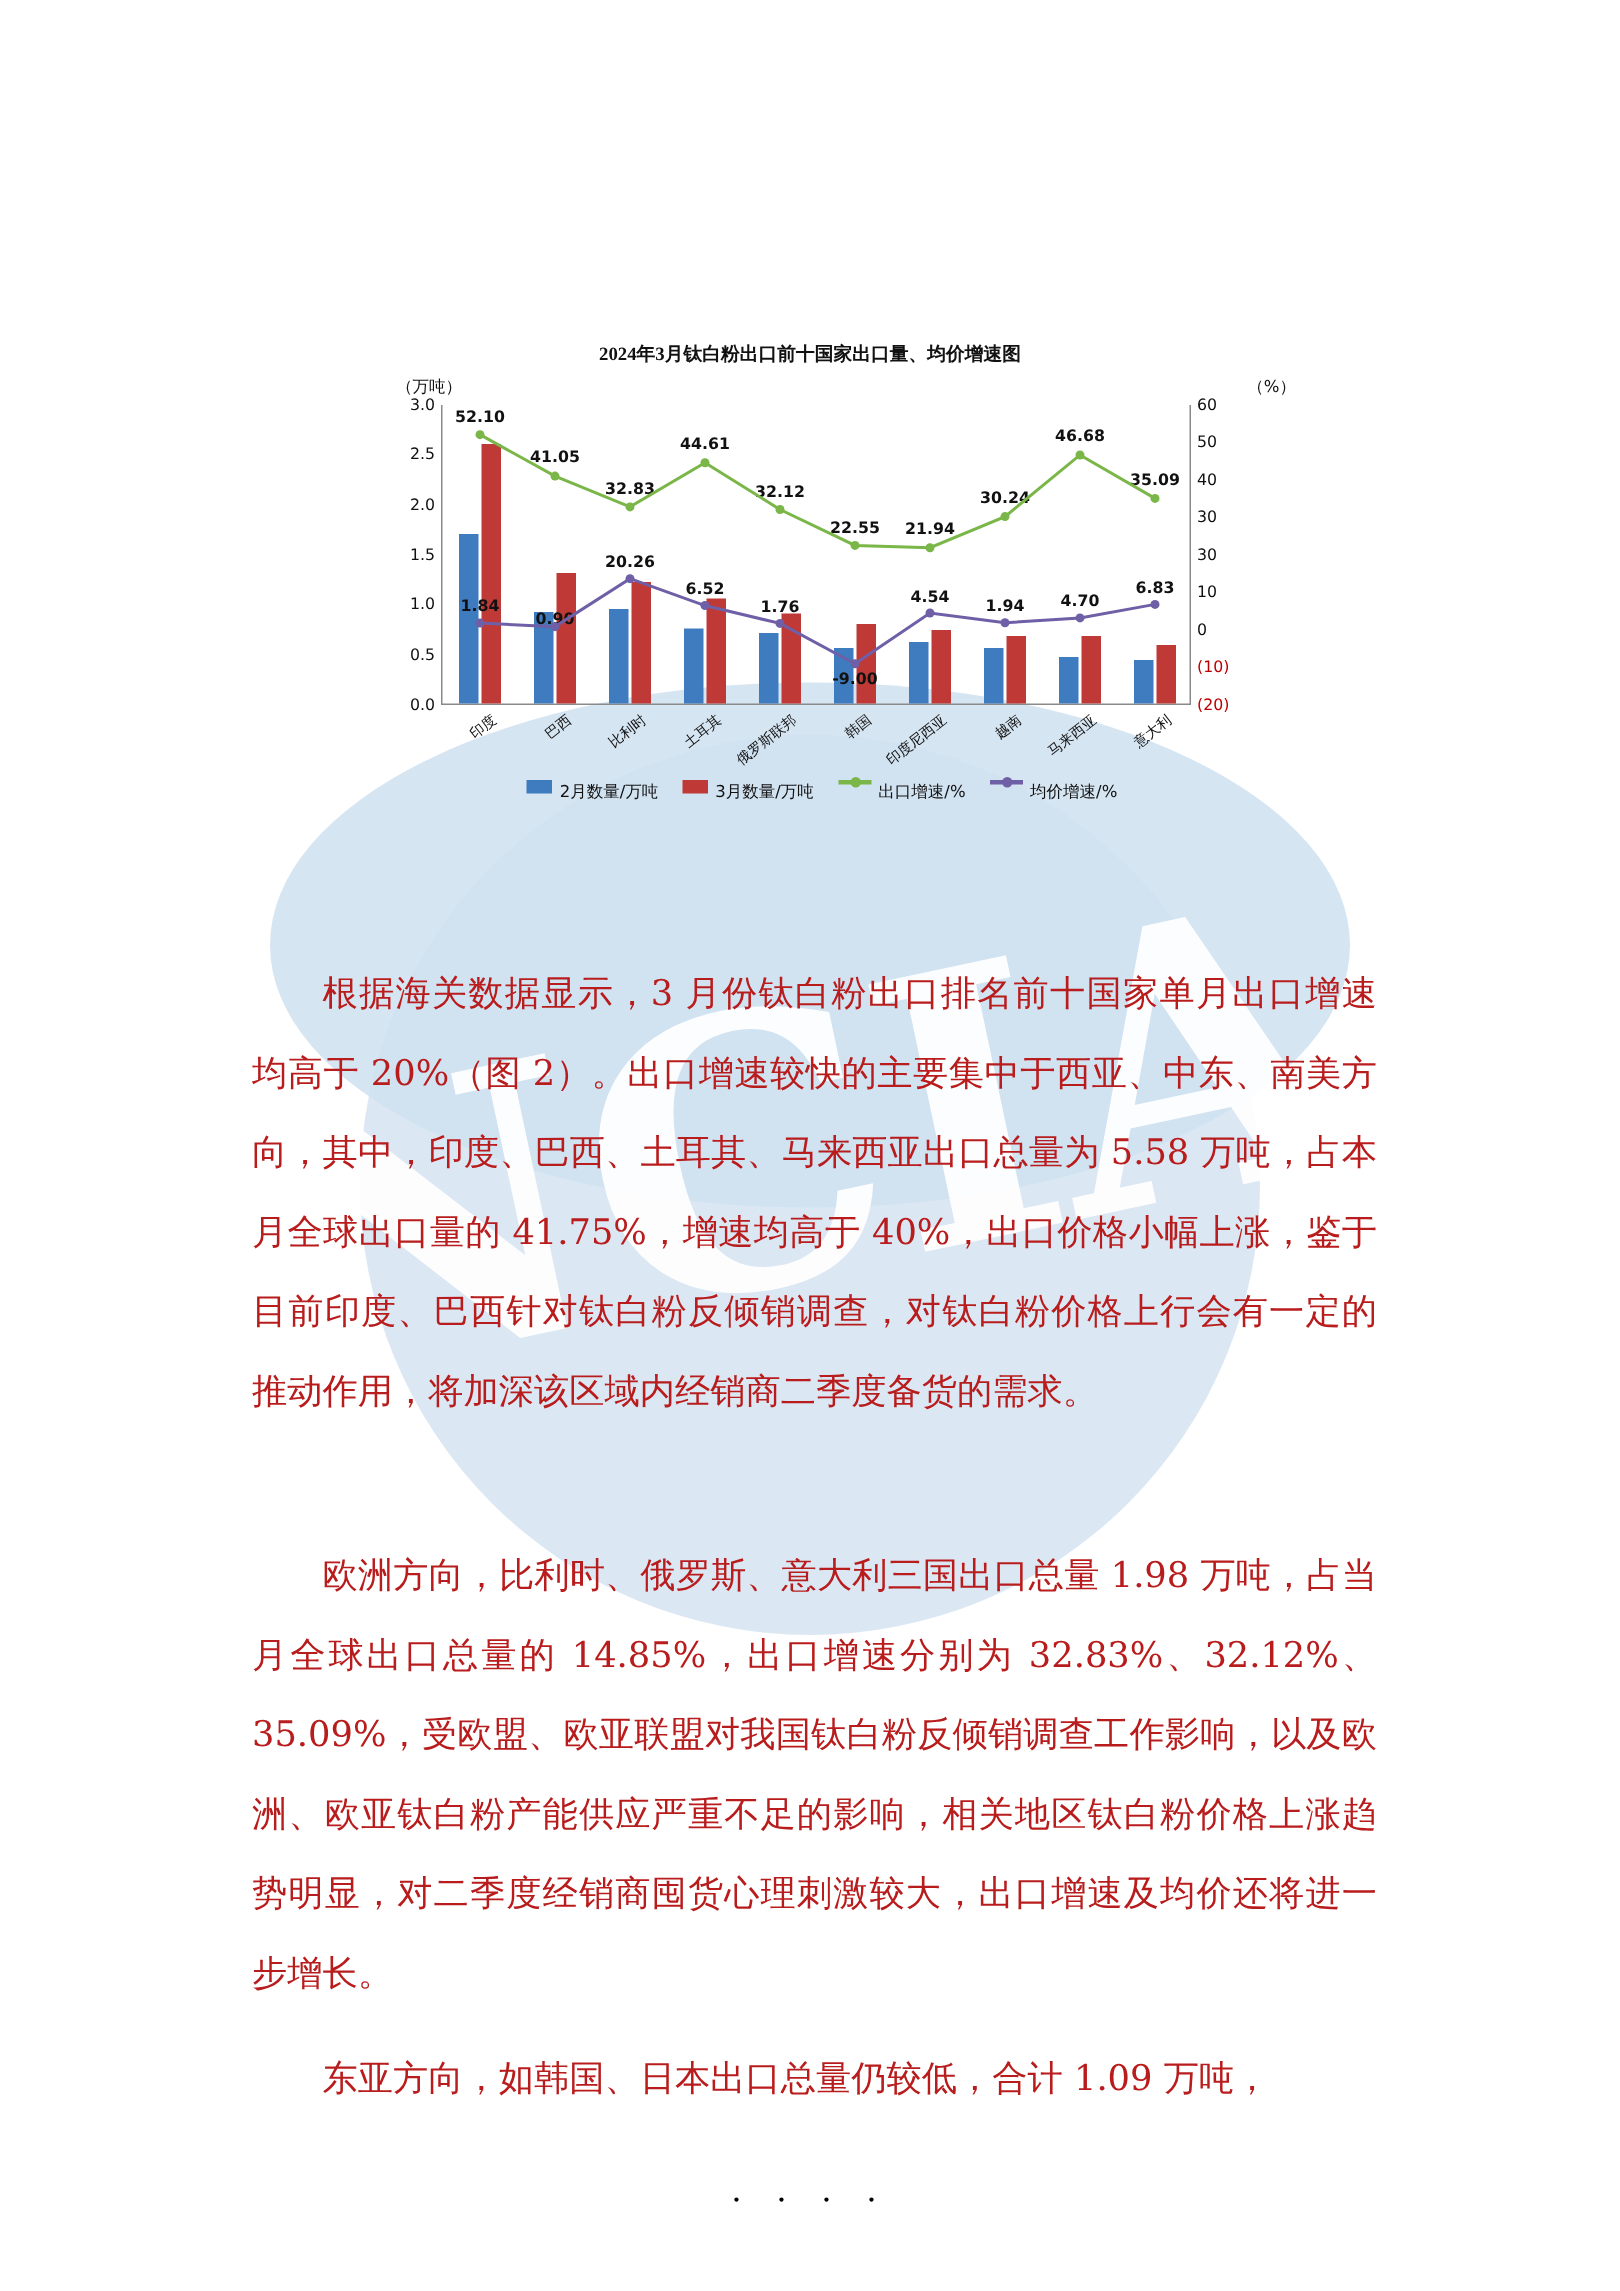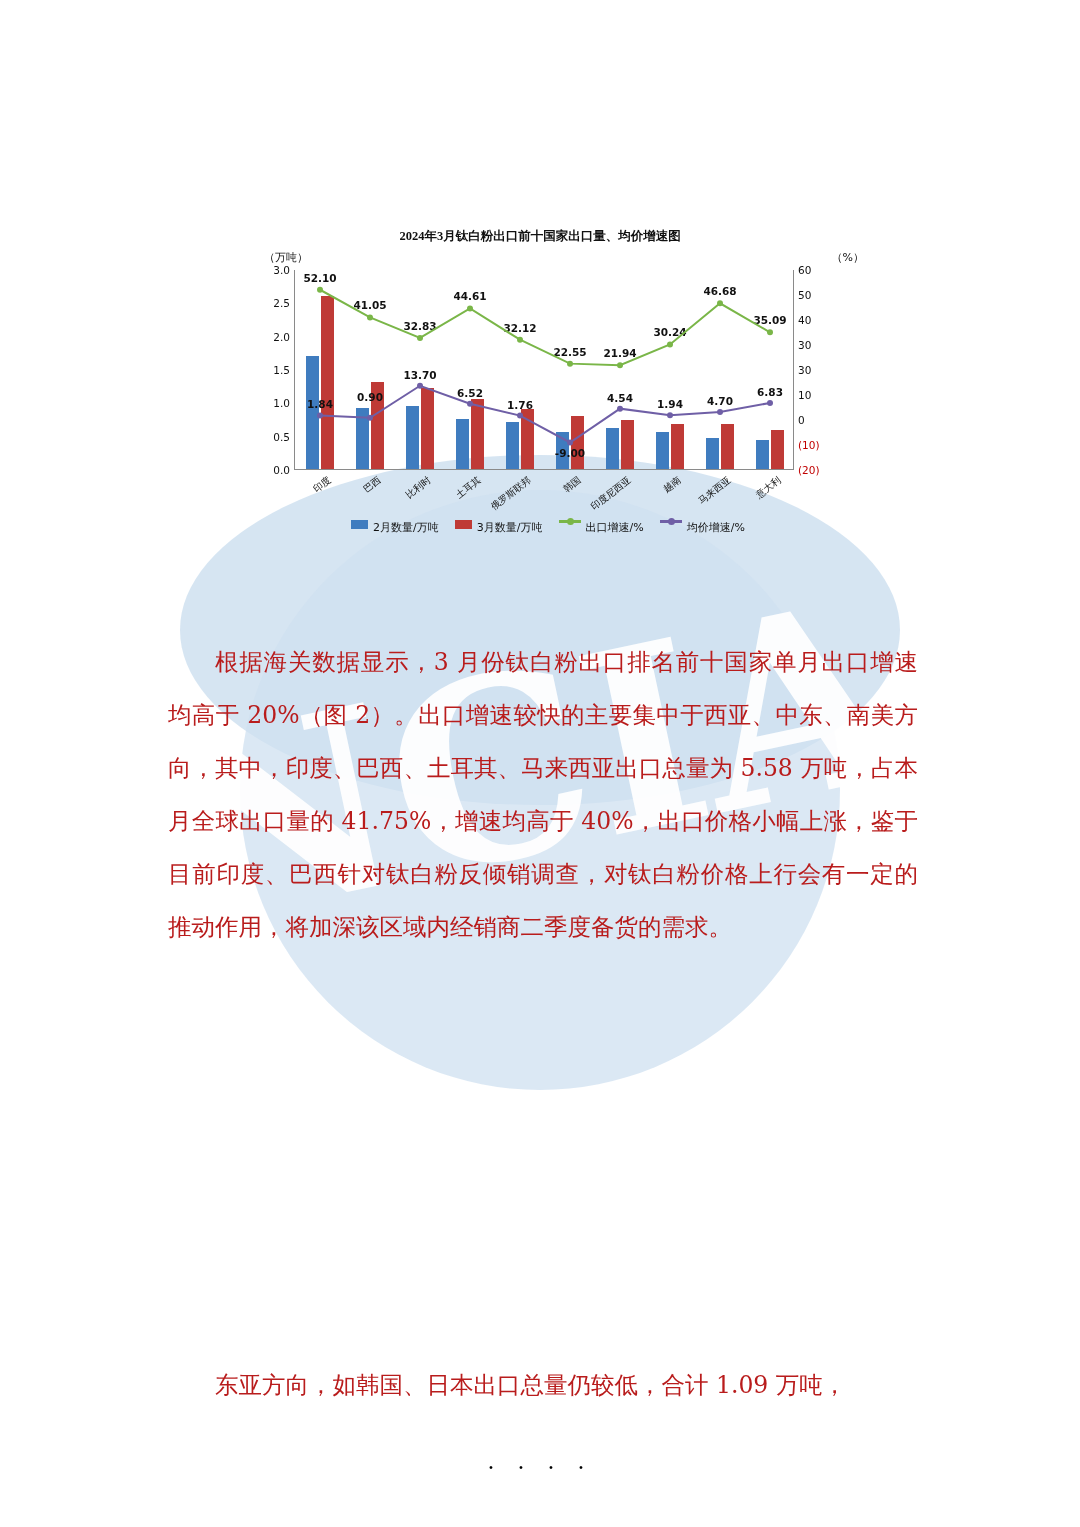--- a/index.html
+++ b/index.html
@@ -237,26 +237,26 @@
         <div class="ytick-r neg" style="top: 200px;">(20)</div>
         <div class="bar b2" style="left: 11px; width: 13px; height: 113.333px;"></div>
         <div class="bar b3" style="left: 26px; width: 13px; height: 173.333px;"></div>
         <div class="cat-label" style="left: 31px;">印度</div>
         <div class="pt-label" style="left: 25px; top: 13.75px;">52.10</div>
         <div class="pt-label" style="left: 25px; top: 140.4px;">1.84</div>
         <div class="bar b2" style="left: 61px; width: 13px; height: 61.3333px;"></div>
         <div class="bar b3" style="left: 76px; width: 13px; height: 86.6667px;"></div>
         <div class="cat-label" style="left: 81px;">巴西</div>
         <div class="pt-label" style="left: 75px; top: 41.375px;">41.05</div>
-        <div class="pt-label" style="left: 75px; top: 133px;">0.90</div>
+        <div class="pt-label" style="left: 75px; top: 149px;">0.90</div>
         <div class="bar b2" style="left: 111px; width: 13px; height: 62.6667px;"></div>
         <div class="bar b3" style="left: 126px; width: 13px; height: 81.3333px;"></div>
         <div class="cat-label" style="left: 131px;">比利时</div>
         <div class="pt-label" style="left: 125px; top: 61.925px;">32.83</div>
-        <div class="pt-label" style="left: 125px; top: 110.75px;">13.70</div>
+        <div class="pt-label" style="left: 125px; top: 110.75px;">20.26</div>
         <div class="bar b2" style="left: 161px; width: 13px; height: 50px;"></div>
         <div class="bar b3" style="left: 176px; width: 13px; height: 70px;"></div>
         <div class="cat-label" style="left: 181px;">土耳其</div>
         <div class="pt-label" style="left: 175px; top: 32.475px;">44.61</div>
         <div class="pt-label" style="left: 175px; top: 128.7px;">6.52</div>
         <div class="bar b2" style="left: 211px; width: 13px; height: 46.6667px;"></div>
         <div class="bar b3" style="left: 226px; width: 13px; height: 60px;"></div>
         <div class="cat-label" style="left: 231px;">俄罗斯联邦</div>
         <div class="pt-label" style="left: 225px; top: 63.7px;">32.12</div>
         <div class="pt-label" style="left: 225px; top: 140.6px;">1.76</div>
@@ -326,16 +326,17 @@
       </div>
       <div class="legend-item">
         <span class="sw-line" style="background:#6f5fa6"></span>
         <span>均价增速/%</span>
       </div>
     </div>
   </div>
 
 
   <p class="para" id="p1">根据海关数据显示，3 月份钛白粉出口排名前十国家单月出口增速均高于 20%（图 2）。出口增速较快的主要集中于西亚、中东、南美方向，其中，印度、巴西、土耳其、马来西亚出口总量为 5.58 万吨，占本月全球出口量的 41.75%，增速均高于 40%，出口价格小幅上涨，鉴于目前印度、巴西针对钛白粉反倾销调查，对钛白粉价格上行会有一定的推动作用，将加深该区域内经销商二季度备货的需求。</p>
+  <p class="para" id="p2">欧洲方向，比利时、俄罗斯、意大利三国出口总量 1.98 万吨，占当月全球出口总量的 14.85%，出口增速分别为 32.83%、32.12%、35.09%，受欧盟、欧亚联盟对我国钛白粉反倾销调查工作影响，以及欧洲、欧亚钛白粉产能供应严重不足的影响，相关地区钛白粉价格上涨趋势明显，对二季度经销商囤货心理刺激较大，出口增速及均价还将进一步增长。</p>
   <p class="para" id="p3">东亚方向，如韩国、日本出口总量仍较低，合计 1.09 万吨，</p>
 
   <div class="dots">· · · ·</div>
 </div>
 
 </body></html>

